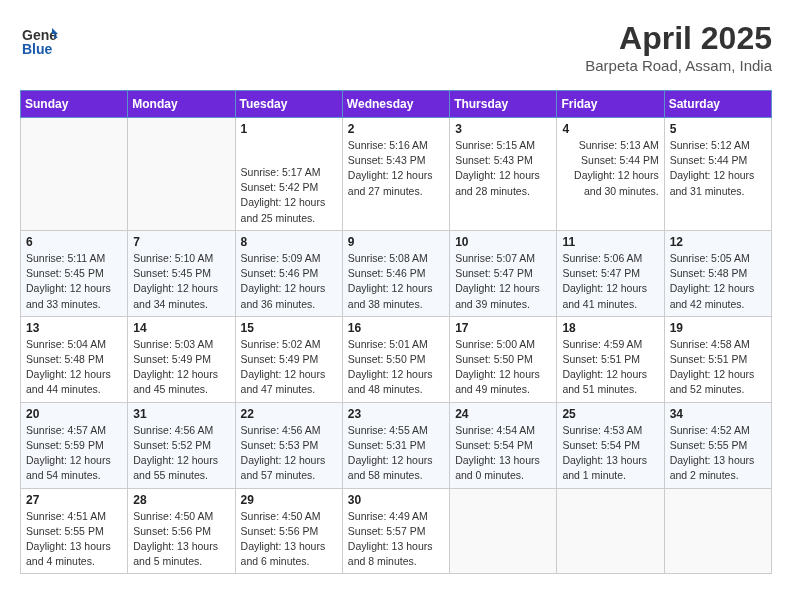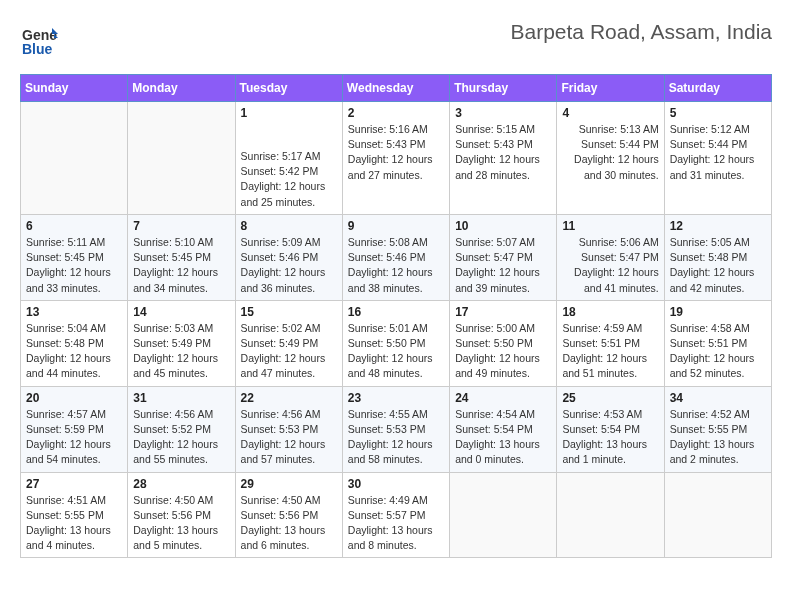--- a/index.html
+++ b/index.html
@@ -28,30 +28,30 @@
     }
     .title-block {
       text-align: right;
     }
     .main-title {
       font-size: 32px;
       font-weight: bold;
       color: #333;
     }
     .subtitle {
-      font-size: 21px;
+      font-size: 15px;
       color: #555;
     }
     .calendar {
       width: 100%;
       border-collapse: collapse;
       font-size: 11px;
     }
     .calendar thead tr th {
-      background-color: #8b5cf6;
+      background-color: #6d28d9;
       color: #fff;
       padding: 6px 4px;
       text-align: left;
       font-size: 12px;
       font-weight: bold;
       border: 1px solid #5a90cc;
     }
     .calendar tbody tr td {
       border: 1px solid #ccc;
       vertical-align: top;
@@ -86,20 +86,21 @@
     <div class="logo-wrapper">
       <svg width="38" height="38" viewBox="0 0 38 38">
         <text x="2" y="20" font-size="14" font-weight="bold" fill="#333" font-family="Arial">General</text>
         <text x="2" y="34" font-size="14" font-weight="bold" fill="#1a5aad" font-family="Arial">Blue</text>
         <polygon points="32,8 38,14 32,14" fill="#1a5aad"></polygon>
         <polygon points="34,14 38,18 34,18" fill="#1a5aad"></polygon>
       </svg>
     </div>
   </div>
   <div class="title-block">
+    <div class="main-title">April 2025</div>
     <div class="subtitle">Barpeta Road, Assam, India</div>
   </div>
 </div>
 
 <table class="calendar">
   <thead>
     <tr id="header-row">
         <th>Sunday</th>
         <th>Monday</th>
         <th>Tuesday</th>
@@ -170,21 +171,21 @@
 Daylight: 12 hours and 38 minutes.</div>
         </td>
         <td>
           <div class="cell-day">10</div>
           <div class="cell-info" style="white-space: pre-line;">Sunrise: 5:07 AM
 Sunset: 5:47 PM
 Daylight: 12 hours and 39 minutes.</div>
         </td>
         <td>
           <div class="cell-day">11</div>
-          <div class="cell-info" style="white-space: pre-line; text-align: right;">Sunrise: 5:06 AM
+          <div class="cell-info" style="white-space: pre-line;">Sunrise: 5:06 AM
 Sunset: 5:47 PM
 Daylight: 12 hours and 41 minutes.</div>
         </td>
         <td>
           <div class="cell-day">12</div>
           <div class="cell-info" style="white-space: pre-line;">Sunrise: 5:05 AM
 Sunset: 5:48 PM
 Daylight: 12 hours and 42 minutes.</div>
         </td>
       </tr>
@@ -247,21 +248,21 @@
         </td>
         <td>
           <div class="cell-day">22</div>
           <div class="cell-info" style="white-space: pre-line;">Sunrise: 4:56 AM
 Sunset: 5:53 PM
 Daylight: 12 hours and 57 minutes.</div>
         </td>
         <td>
           <div class="cell-day">23</div>
           <div class="cell-info" style="white-space: pre-line;">Sunrise: 4:55 AM
-Sunset: 5:53 PM
+Sunset: 5:31 PM
 Daylight: 12 hours and 58 minutes.</div>
         </td>
         <td>
           <div class="cell-day">24</div>
           <div class="cell-info" style="white-space: pre-line;">Sunrise: 4:54 AM
 Sunset: 5:54 PM
 Daylight: 13 hours and 0 minutes.</div>
         </td>
         <td>
           <div class="cell-day">25</div>

